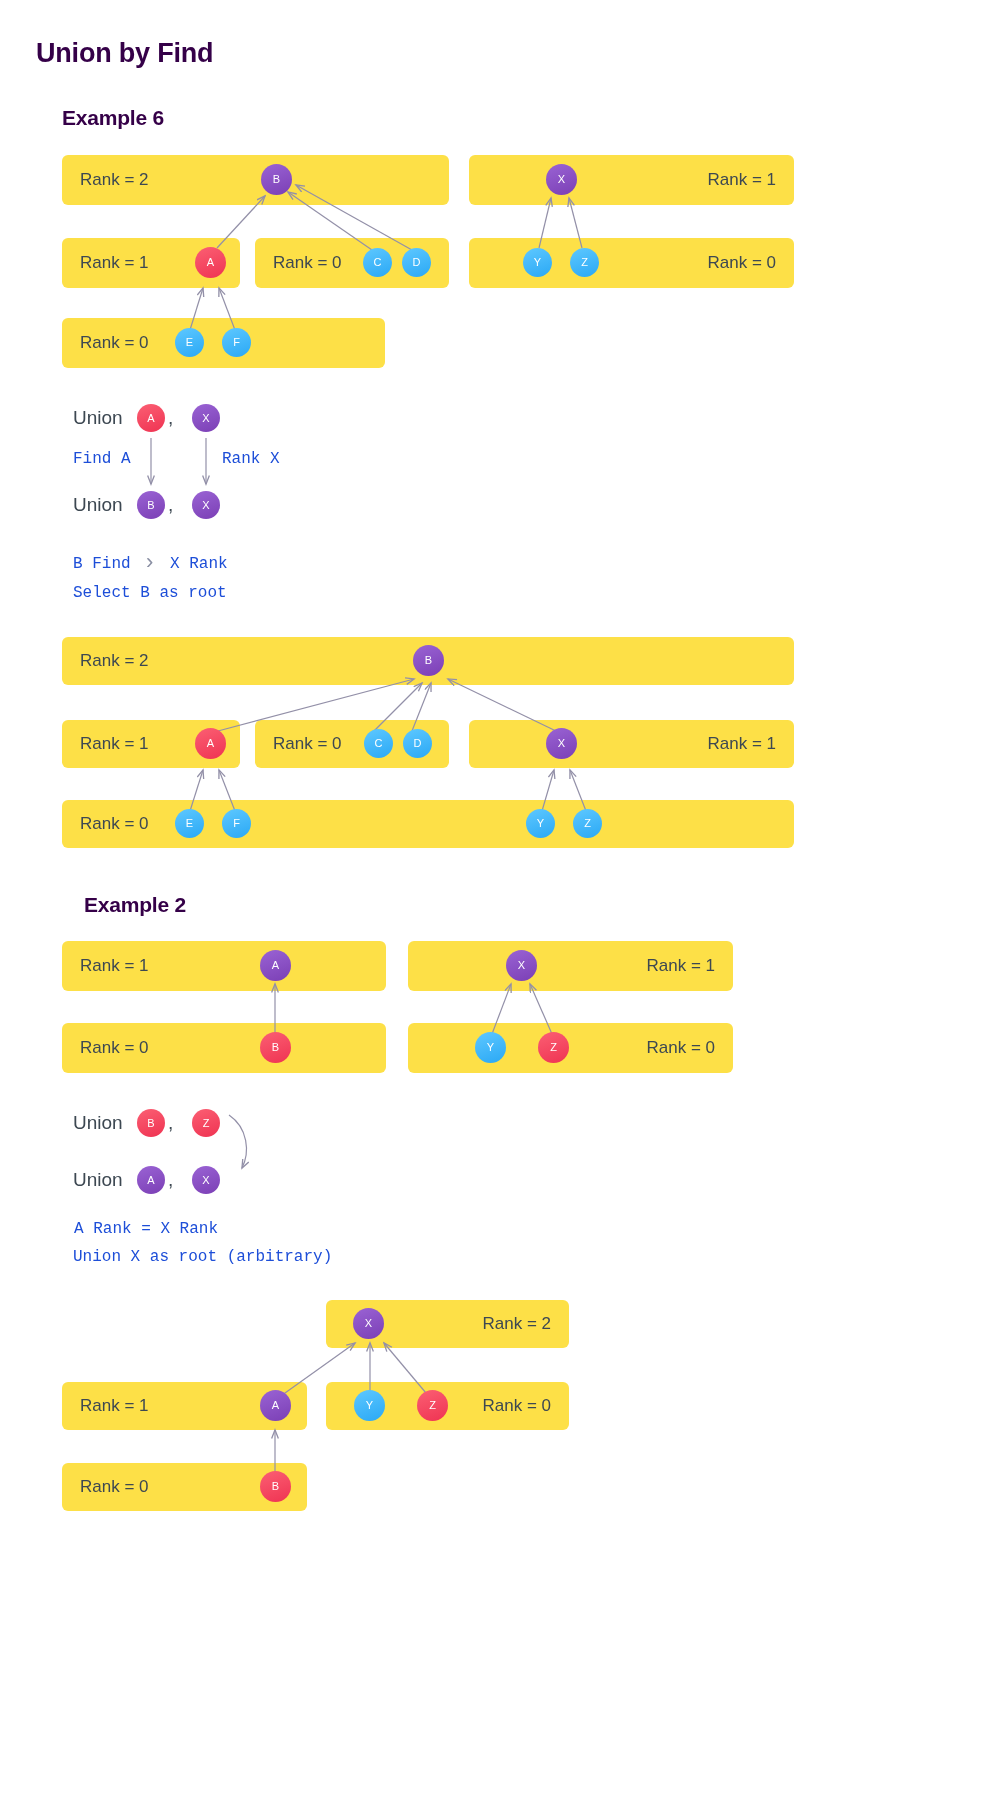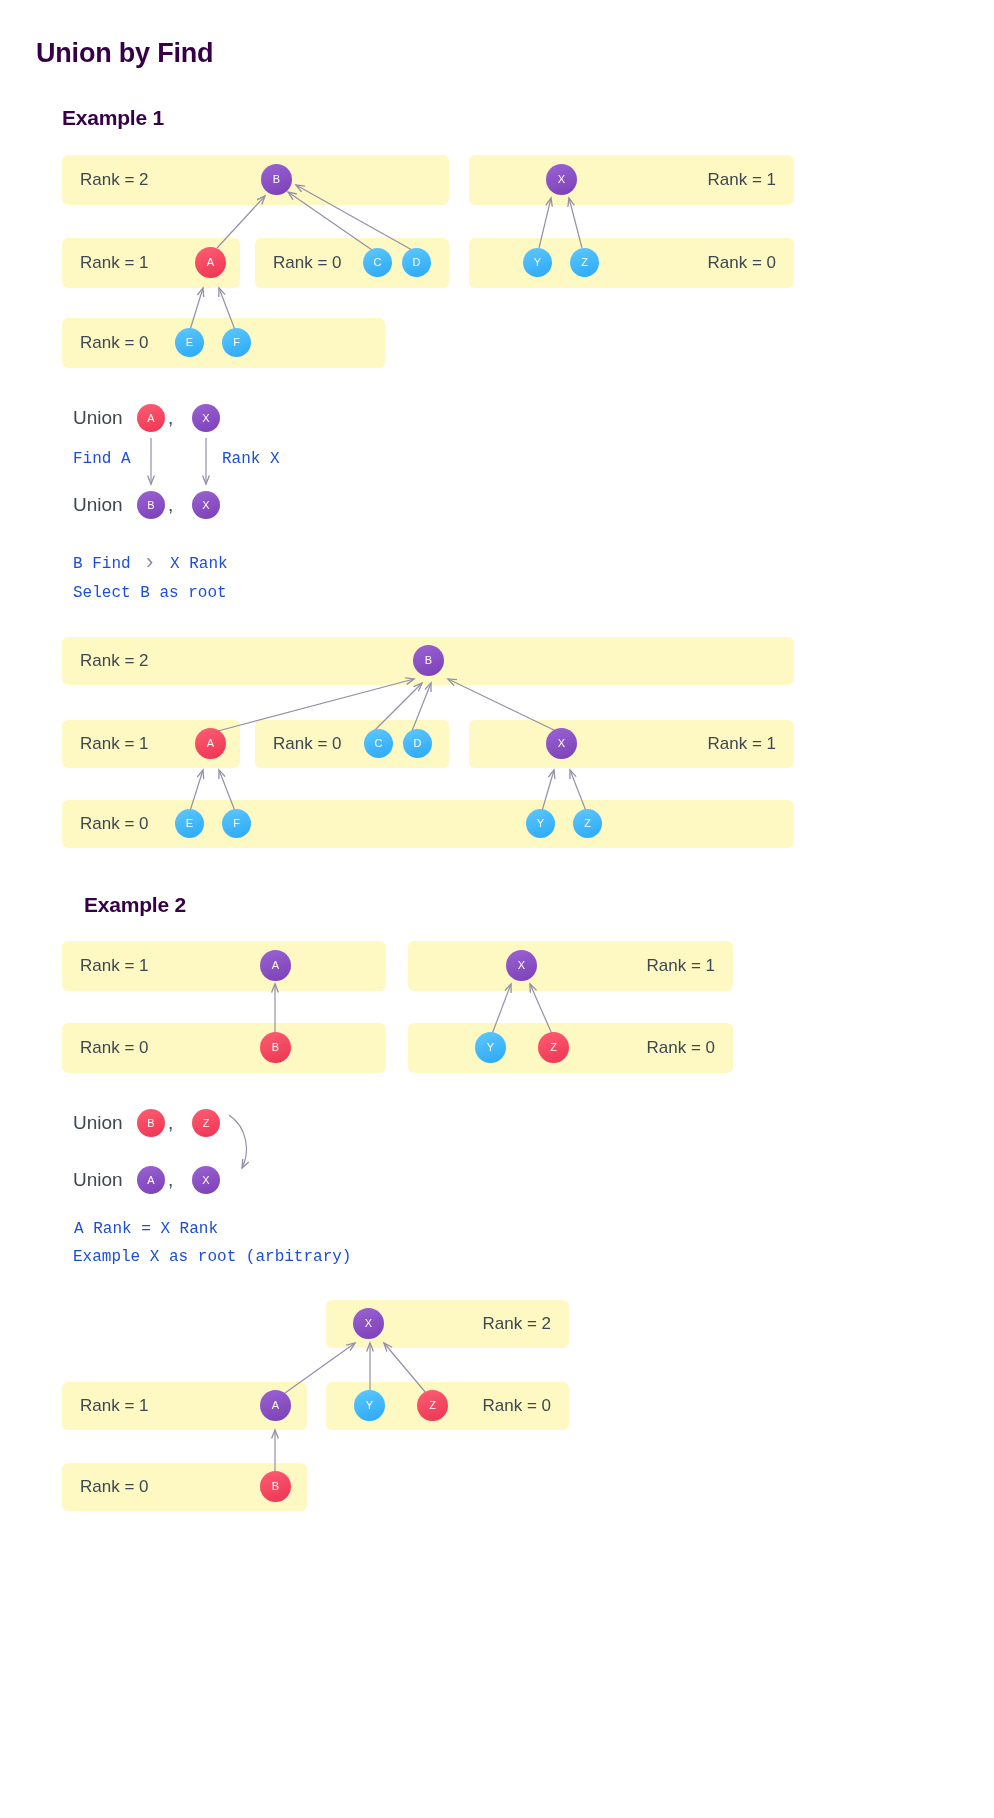--- a/index.html
+++ b/index.html
@@ -34,21 +34,21 @@
     left: 62px;
     font-size: 21px;
     font-weight: bold;
     color: #350048;
     letter-spacing: -0.2px;
   }
 
   
   .strip {
     position: absolute;
-    background: #fef9c3;
+    background: #fde047;
     border-radius: 6px;
   }
   .strip-label {
     position: absolute;
     top: 50%;
     transform: translateY(-50%);
     font-size: 17px;
     color: #3d4852;
     white-space: nowrap;
     font-family: "Liberation Sans", sans-serif;
@@ -118,21 +118,21 @@
     font-family: "Liberation Sans", sans-serif;
   }
 </style>
 </head>
 <body>
 
 <div class="page">
 
   <div class="title">Union by Find</div>
 
-  <div class="subhead" style="top:106px;">Example 1</div>
+  <div class="subhead" style="top:106px;">Example 6</div>
 
   <div class="strip" style="left:62px;  top:155px; width:387px; height:50px;">
     <span class="strip-label left">Rank = 2</span>
   </div>
   <div class="strip" style="left:62px;  top:238px; width:178px; height:50px;">
     <span class="strip-label left">Rank = 1</span>
   </div>
   <div class="strip" style="left:255px; top:238px; width:194px; height:50px;">
     <span class="strip-label left">Rank = 0</span>
   </div>
@@ -356,21 +356,21 @@
   <div class="union-word" style="left:73px; top:1169px;">Union</div>
   <div class="node purple" style="left:137px; top:1166px; width:28px; height:28px;">
     <span>A</span>
   </div>
   <div class="comma" style="left:168px; top:1169px;">,</div>
   <div class="node purple" style="left:192px; top:1166px; width:28px; height:28px;">
     <span>X</span>
   </div>
 
   <div class="mono" style="left:74px; top:1220px;">A Rank = X Rank</div>
-  <div class="mono" style="left:73px; top:1248px;">Example X as root (arbitrary)</div>
+  <div class="mono" style="left:73px; top:1248px;">Union X as root (arbitrary)</div>
 
   <div class="strip" style="left:326px; top:1300px; width:243px; height:48px;">
     <span class="strip-label right">Rank = 2</span>
   </div>
   <div class="strip" style="left:62px;  top:1382px; width:245px; height:48px;">
     <span class="strip-label left">Rank = 1</span>
   </div>
   <div class="strip" style="left:326px; top:1382px; width:243px; height:48px;">
     <span class="strip-label right">Rank = 0</span>
   </div>

